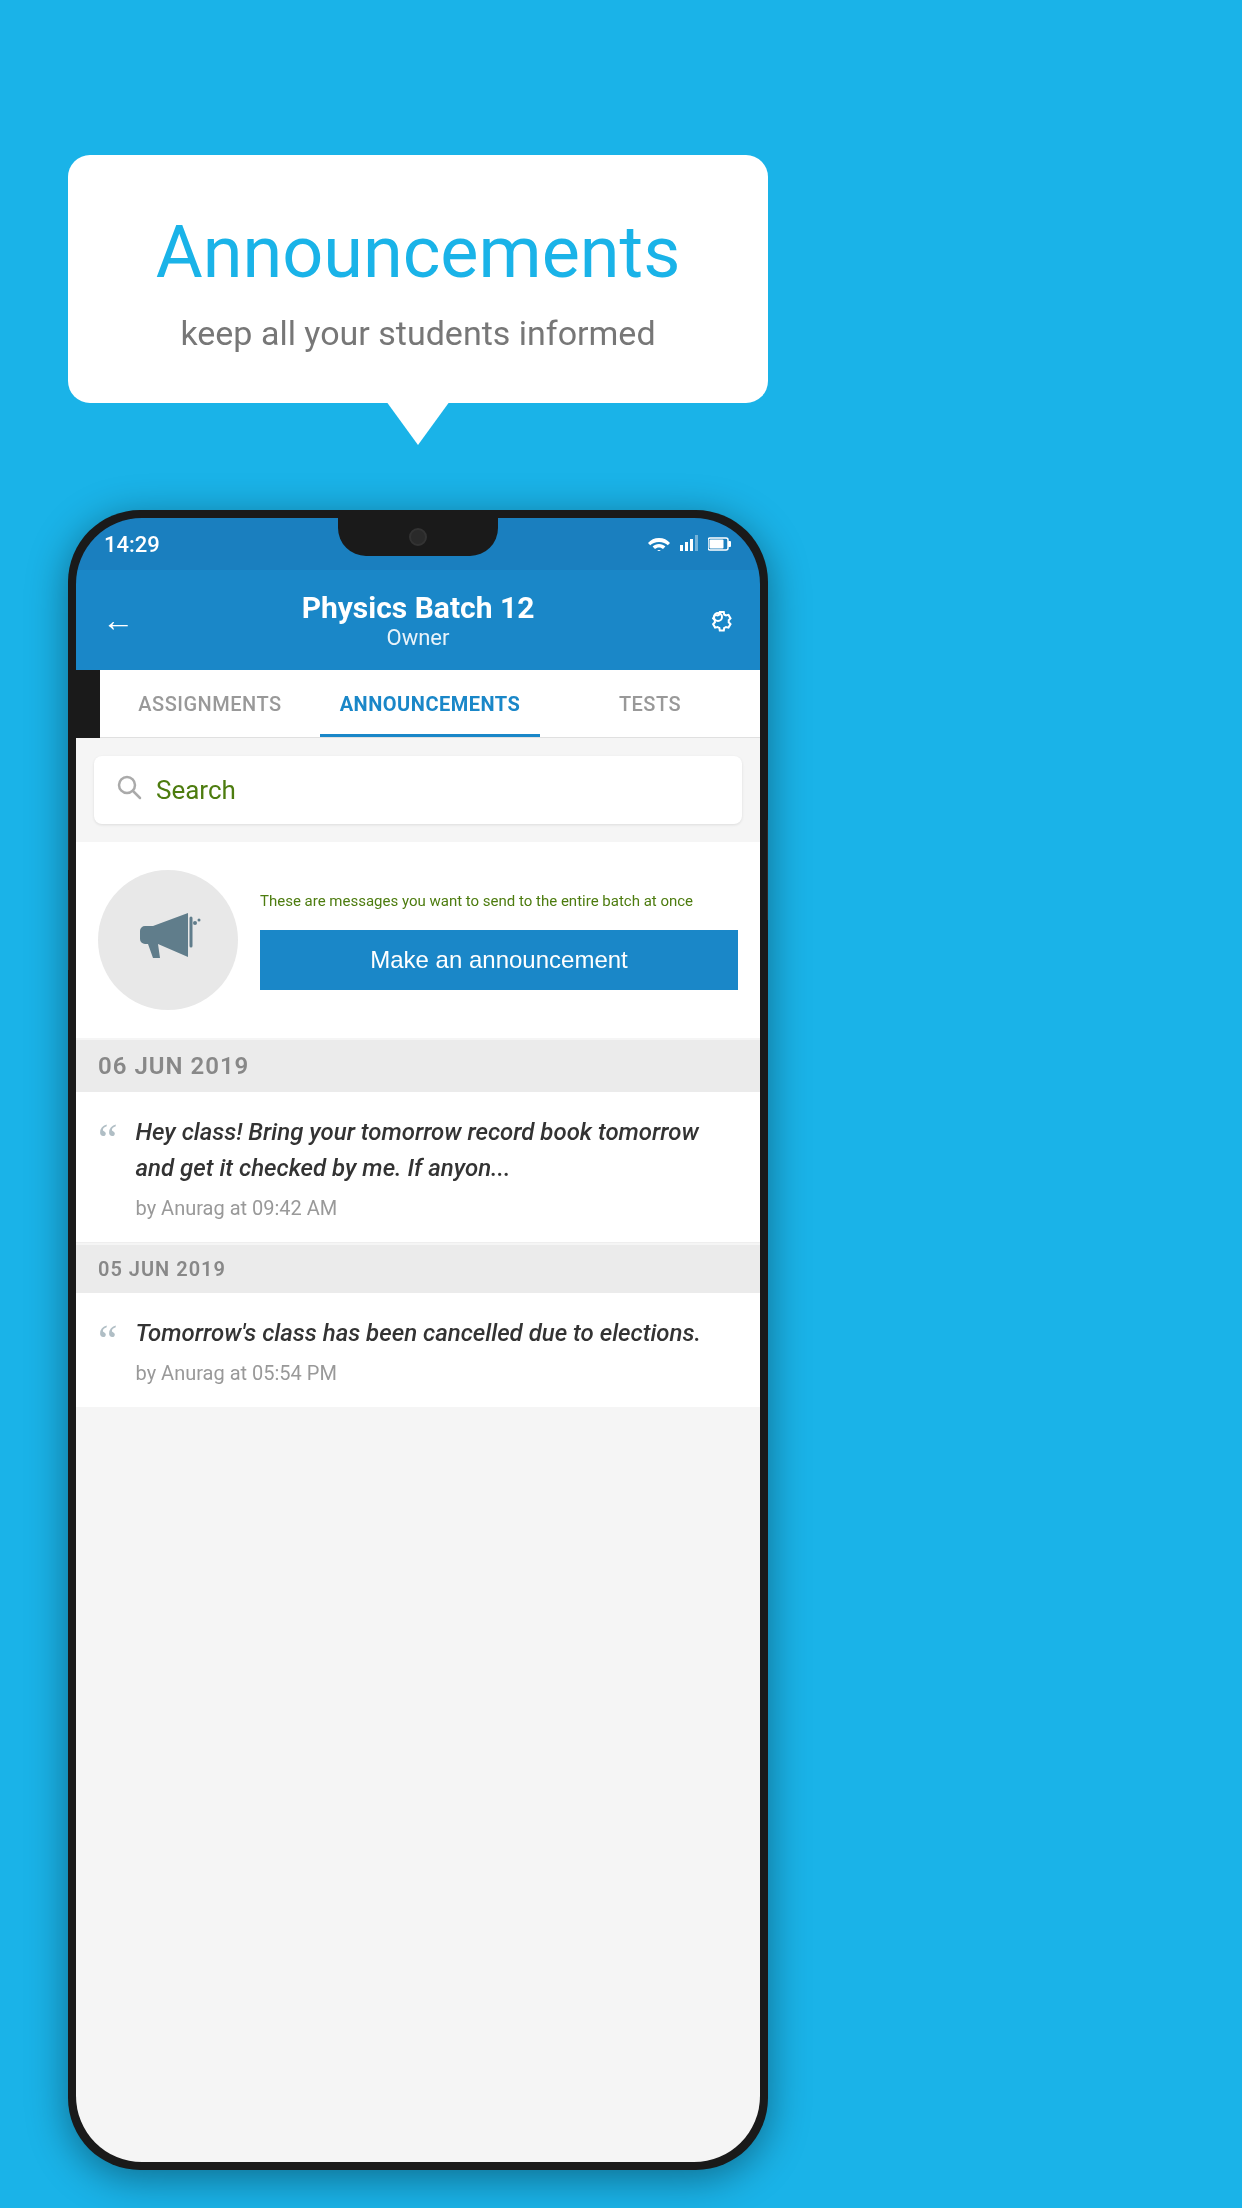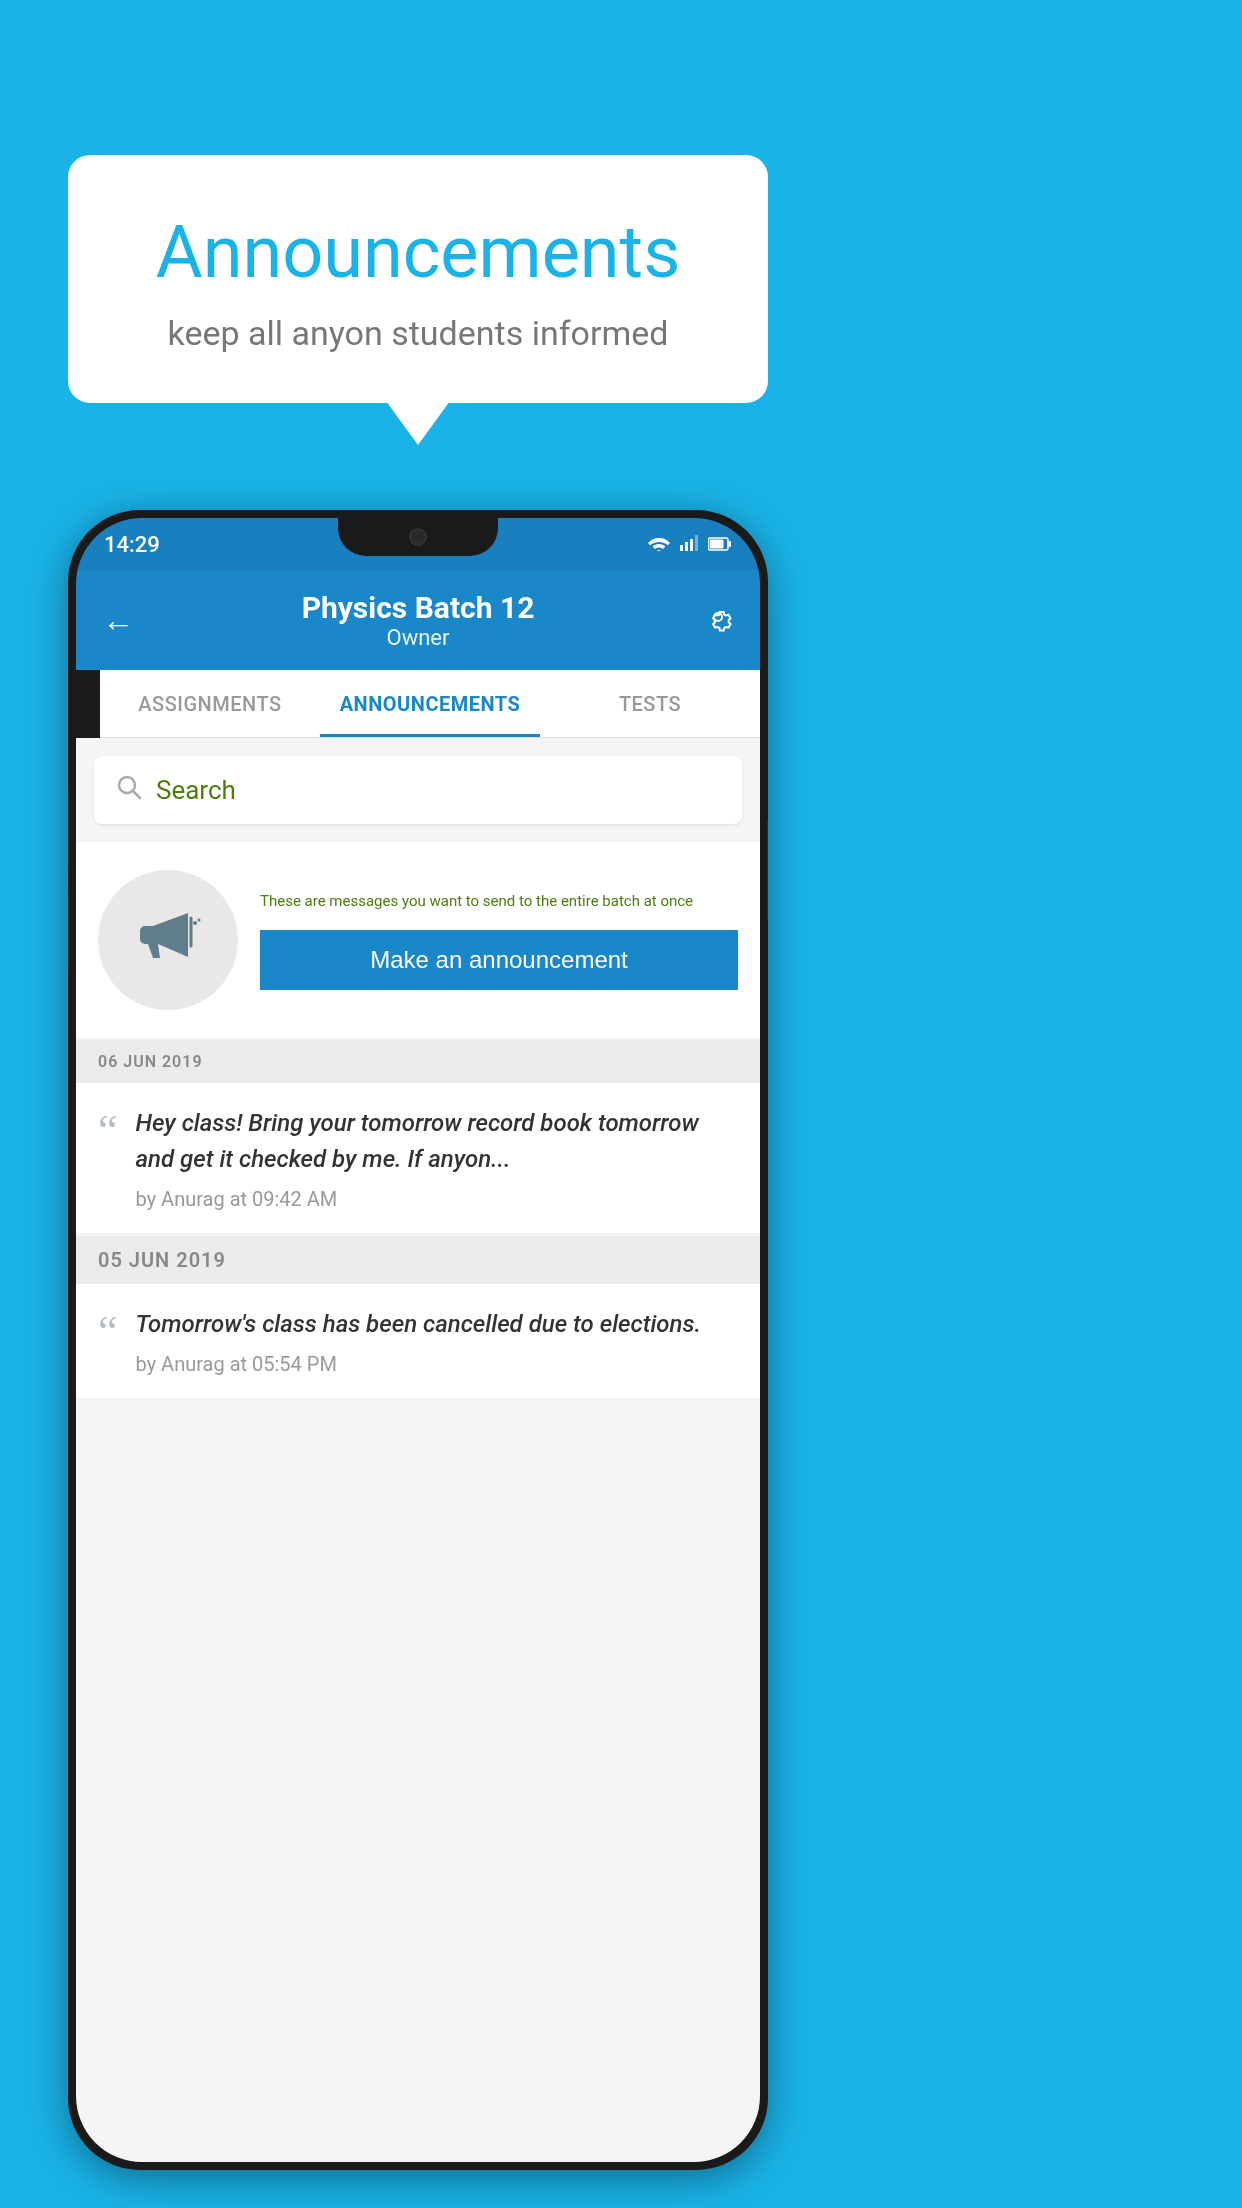--- a/index.html
+++ b/index.html
@@ -295,21 +295,21 @@
       font-size: 24px;
       font-weight: 500;
       cursor: pointer;
       width: 100%;
     }
 
     
     .date-separator {
       background: #ebebeb;
       padding: 12px 22px;
-      font-size: 16px;
+      font-size: 24px;
       font-weight: 600;
       color: #888;
       letter-spacing: 1px;
       margin-top: 2px;
     }
 
     
     .announcement-item {
       background: white;
       padding: 22px 22px;
@@ -402,21 +402,21 @@
       width: 32px;
       height: 32px;
     }
   </style>
 </head>
 <body>
 
 <div class="speech-bubble-wrapper">
   <div class="speech-bubble">
     <div class="speech-bubble-title">Announcements</div>
-    <div class="speech-bubble-subtitle">keep all anyon students informed</div>
+    <div class="speech-bubble-subtitle">keep all your students informed</div>
   </div>
 </div>
 
 <div class="phone-frame">
 
   <div class="phone-btn-vol-up"></div>
   <div class="phone-btn-vol-down"></div>
   <div class="phone-btn-power"></div>
 
   <div class="phone-inner">

